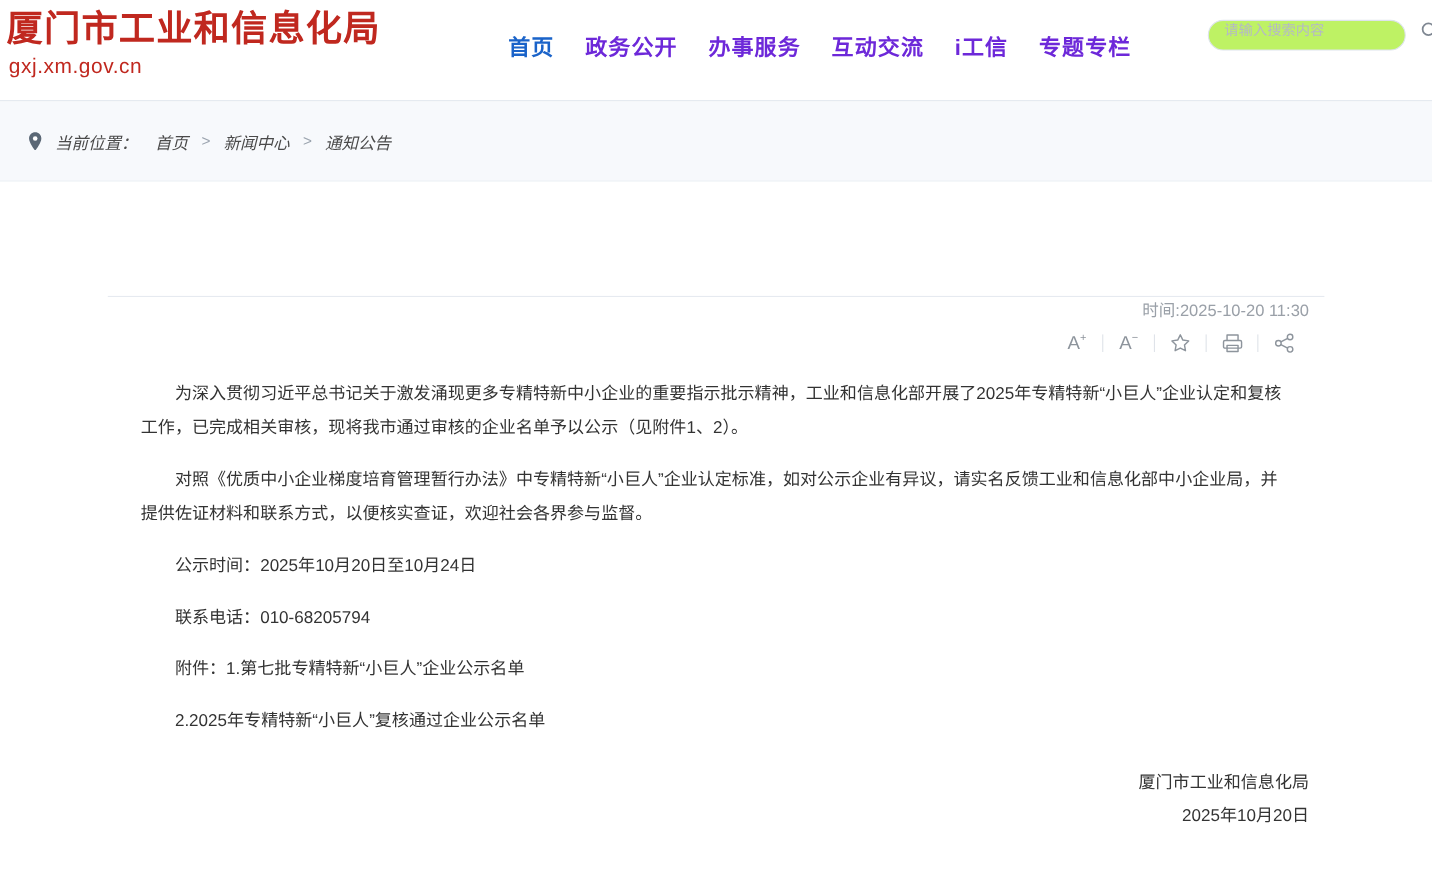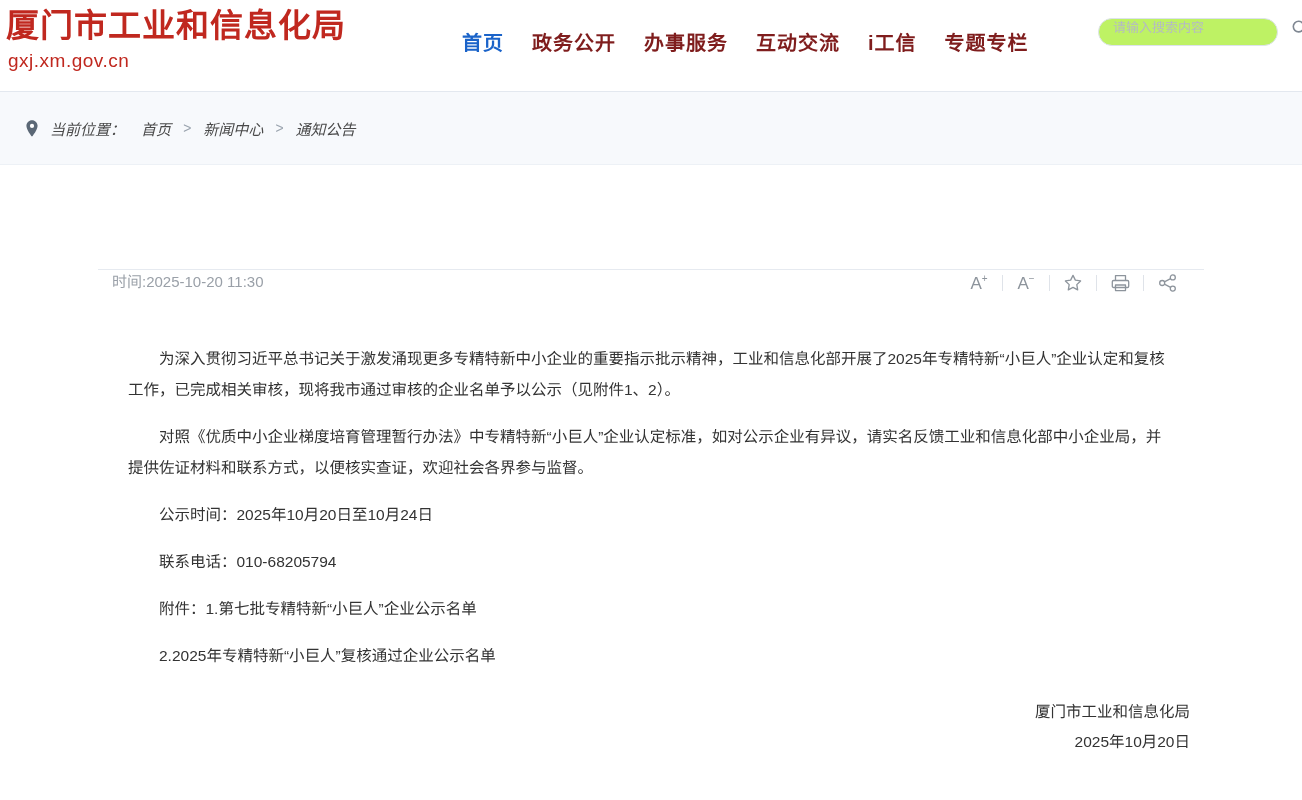--- a/index.html
+++ b/index.html
@@ -51,21 +51,21 @@
     display: flex;
     align-items: center;
     gap: 28px;
     height: 70px;
     margin-left: 22px;
     padding-top: 6px;
   }
   .nav-item {
     font-size: 20px;
     font-weight: bold;
-    color: #7f1d1d;
+    color: #6d28d9;
     cursor: pointer;
     white-space: nowrap;
     letter-spacing: 1px;
   }
   .nav-item.active {
     color: #1a63c9;
   }
   .search-box {
     position: absolute;
     right: 24px;
@@ -136,24 +136,25 @@
     line-height: 46px;
     letter-spacing: 0.5px;
     padding: 0 8px;
     margin: 0;
   }
   .meta-row {
     margin-top: 42px;
     border-top: 1px solid #e6eaf0;
     height: 56px;
     display: flex;
-    align-items: flex-start;
+    align-items: flex-end;
     justify-content: space-between;
     padding: 0 14px 0 14px;
     box-sizing: border-box;
+    flex-direction: column;
   }
   .meta-time {
     font-size: 15px;
     color: #9aa0a8;
   }
   .meta-tools {
     display: flex;
     align-items: center;
     gap: 0;
   }

